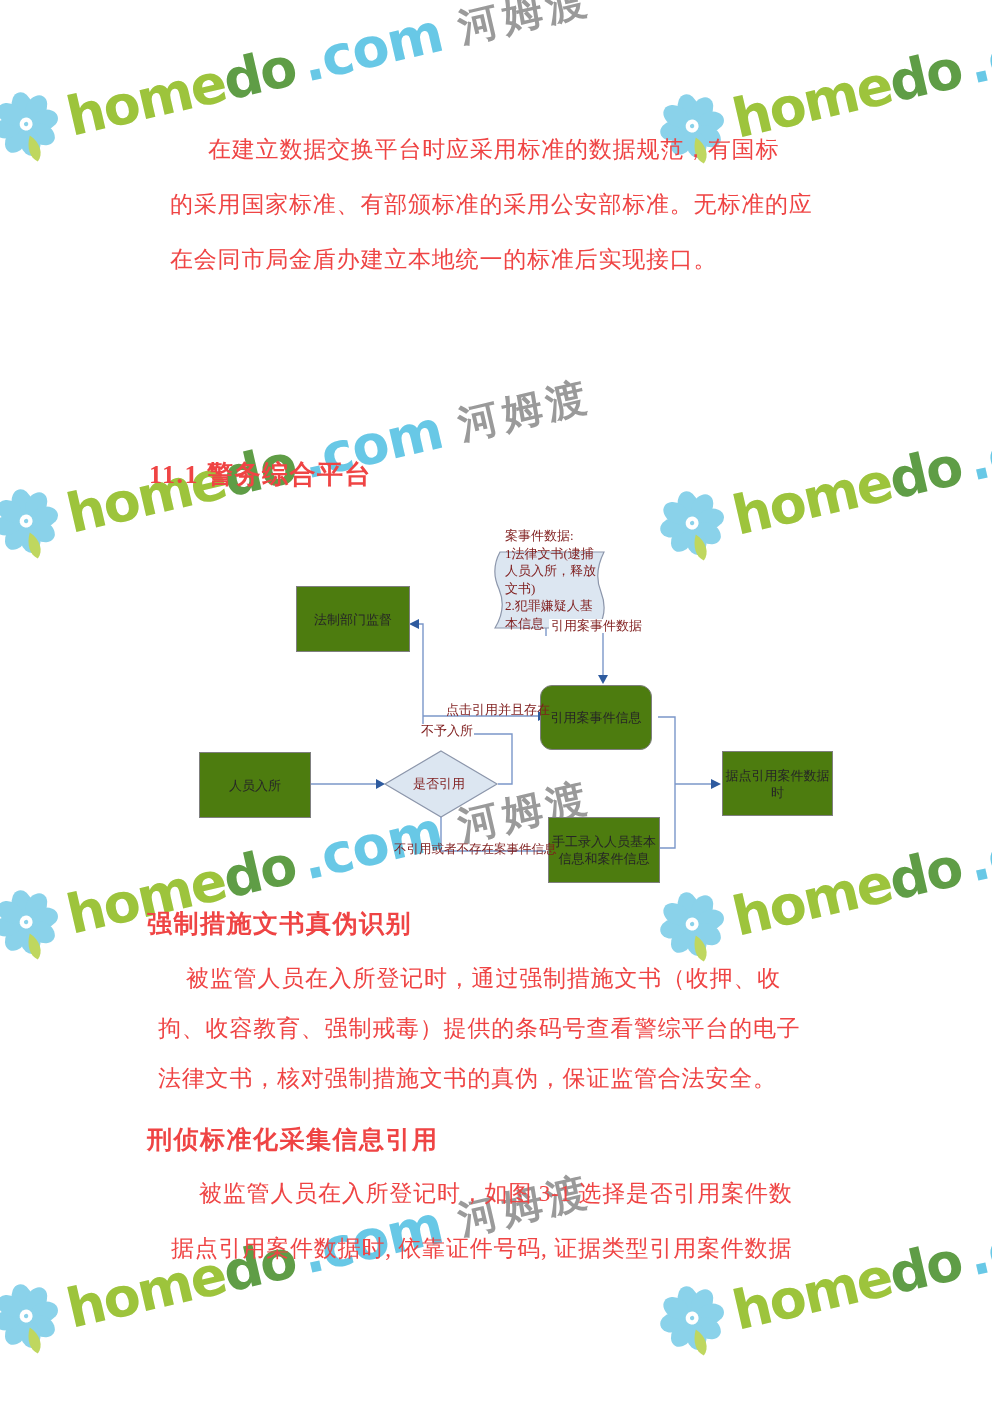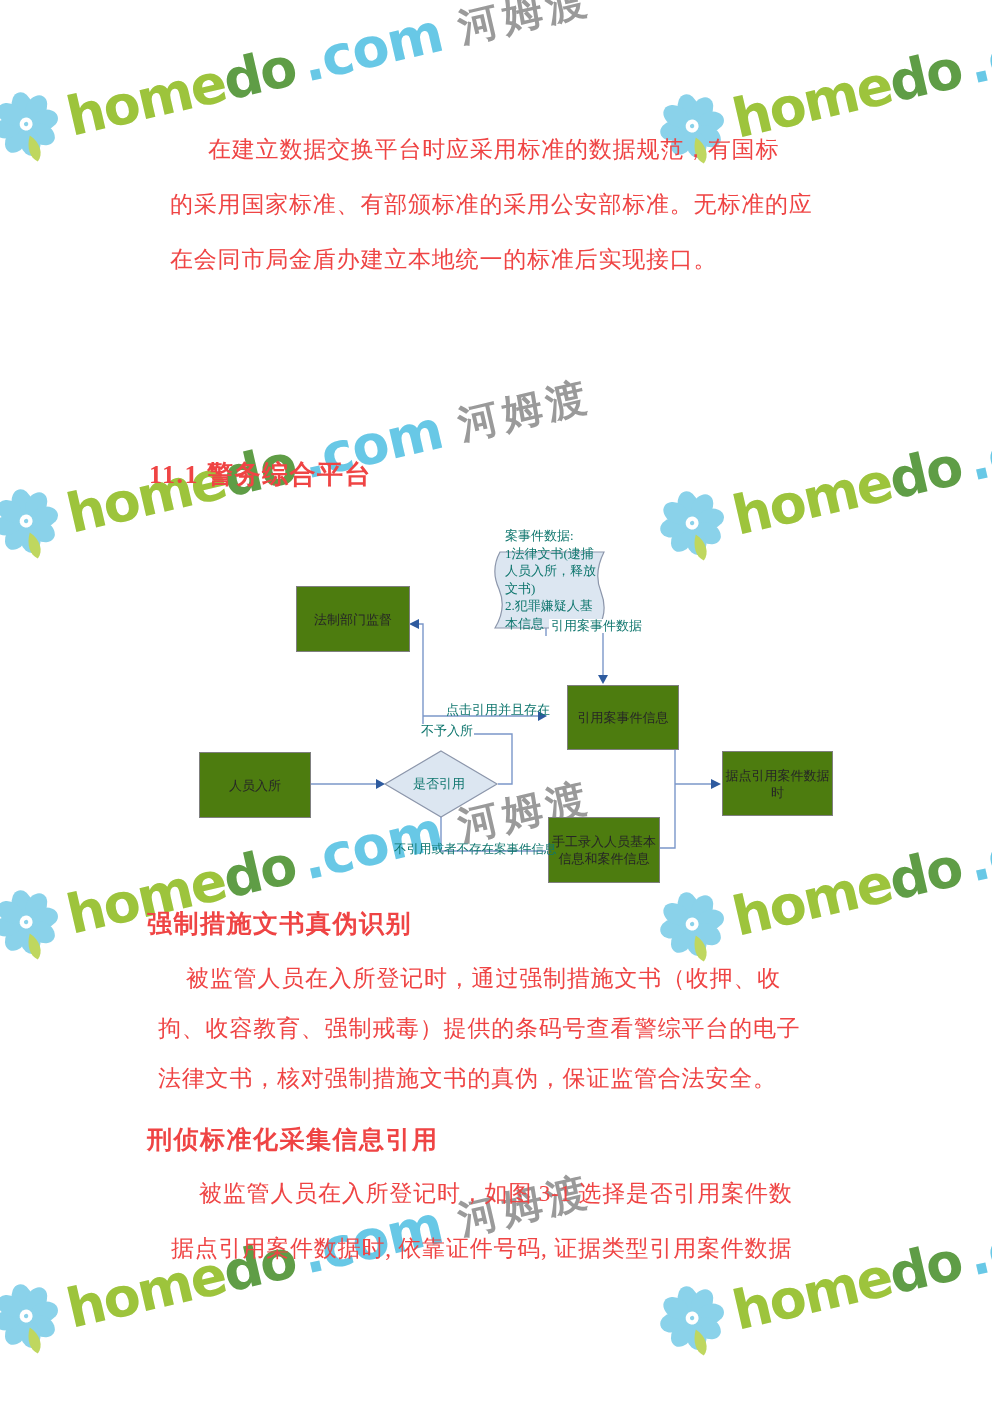--- a/index.html
+++ b/index.html
@@ -22,26 +22,26 @@
   .wmL1{left:-8px;top:90px;}   .wmR1{left:658px;top:92px;}
   .wmL2{left:-8px;top:487px;}  .wmR2{left:658px;top:489px;}
   .wmL3{left:-8px;top:888px;}  .wmR3{left:658px;top:890px;}
   .wmL4{left:-8px;top:1282px;} .wmR4{left:658px;top:1284px;}
 
   
   .fc-box{position:absolute;background:#4d7c0f;border:1px solid #7f7f7f;
           display:flex;align-items:center;justify-content:center;flex-direction:column;
           text-align:center;font-size:13px;color:#262626;line-height:17px;}
   .b-legal {left:296px;top:586px;width:112px;height:64px;}
-  .b-refinfo{left:567px;top:685px;width:110px;height:63px;}
+  .b-refinfo{left:540px;top:685px;width:110px;height:63px;border-radius:12px;}
   .b-person{left:199px;top:752px;width:110px;height:64px;align-items:center;}
   .b-reg   {left:722px;top:751px;width:109px;height:63px;}
   .b-manual{left:548px;top:817px;width:110px;height:64px;}
 
-  .fc-label{position:absolute;font-size:13px;color:#0f766e;line-height:1.1;white-space:nowrap;}
+  .fc-label{position:absolute;font-size:13px;color:#7f1d1d;line-height:1.1;white-space:nowrap;}
   .l-docnote{left:505px;top:527px;line-height:17.6px;}
   .l-refdata{left:549px;top:619px;background:#fff;padding:0 2px;}
   .l-click  {left:446px;top:703px;}
   .l-noentry{left:420px;top:724px;background:#fff;padding:0 1px;}
   .l-decision{left:413px;top:777px;}
   .l-noref  {left:394px;top:843px;font-size:12.5px;}
 
   
   .heading{font-weight:bold;letter-spacing:1.5px;}
   .h-section{left:149px;top:457px;font-size:26px;}

